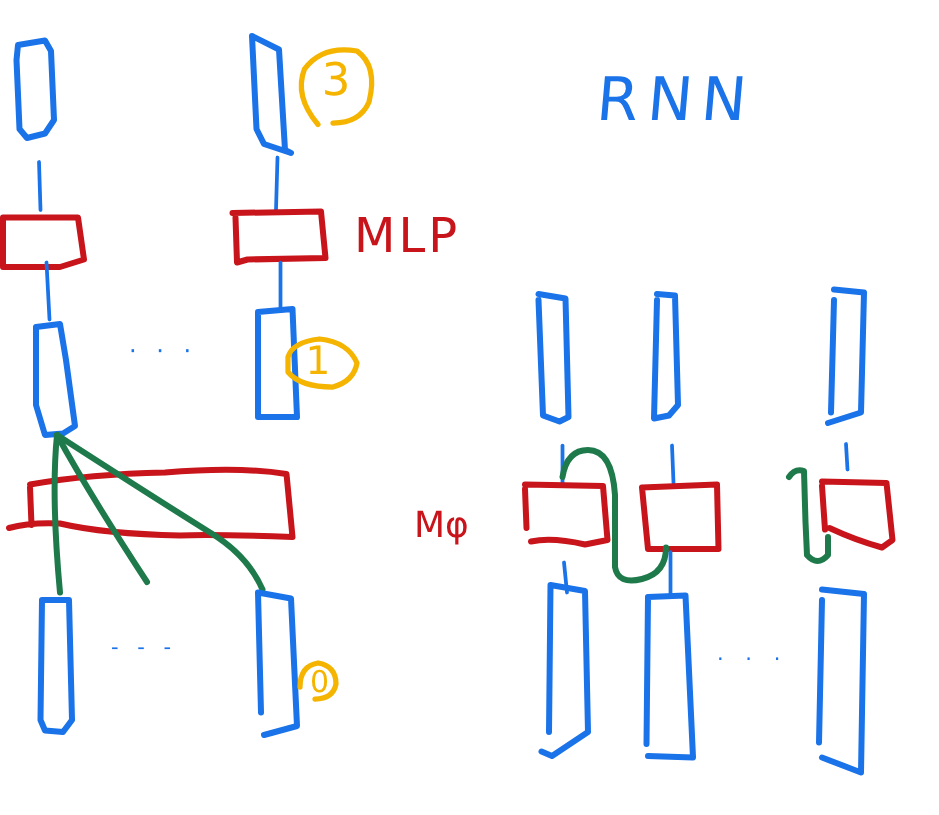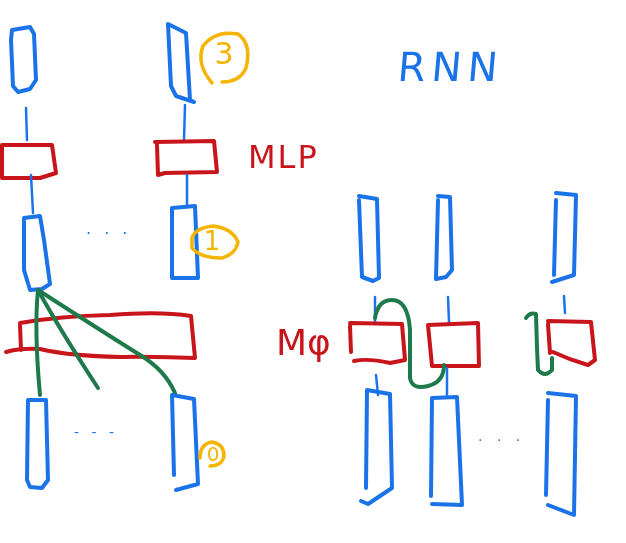--- a/index.html
+++ b/index.html
@@ -5,22 +5,22 @@
   html,body{margin:0;padding:0;background:#ffffff;}
   body{width:626px;height:543px;overflow:hidden;position:relative;font-family:"Liberation Sans",sans-serif;}
   svg{position:absolute;left:0;top:0;}
   .b{fill:none;stroke:#1a73e8;stroke-width:4;stroke-linecap:round;stroke-linejoin:round;}
   .bt{fill:none;stroke:#1a73e8;stroke-width:2.5;stroke-linecap:round;}
   .r{fill:none;stroke:#c8151b;stroke-width:4;stroke-linecap:round;stroke-linejoin:round;}
   .g{fill:none;stroke:#1e7a4a;stroke-width:4;stroke-linecap:round;stroke-linejoin:round;}
   .o{fill:none;stroke:#f4b400;stroke-width:3.5;stroke-linecap:round;stroke-linejoin:round;}
   .lbl{position:absolute;font-family:"DejaVu Sans",sans-serif;font-weight:normal;}
   .lbl-rnn{left:398px;top:44px;font-size:40px;color:#1a73e8;letter-spacing:6px;transform:skewX(-5deg);}
-  .lbl-mlp{left:248px;top:138px;font-size:32px;color:#c8151b;letter-spacing:2px;}
-  .lbl-mphi{left:276px;top:322px;font-size:36px;color:#c8151b;}
+  .lbl-mlp{left:236px;top:138px;font-size:32px;color:#c8151b;letter-spacing:2px;}
+  .lbl-mphi{left:276px;top:336px;font-size:24px;color:#c8151b;}
   .num{position:absolute;font-family:"DejaVu Sans",sans-serif;color:#f4b400;text-align:center;}
   .n3{left:204px;top:36px;width:40px;font-size:30px;}
   .n1{left:192px;top:226px;width:40px;font-size:26px;}
   .n0{left:198px;top:442px;width:30px;font-size:20px;}
 </style>
 </head>
 <body>
 
 <svg width="626" height="543" viewBox="0 0 626 543">
 

